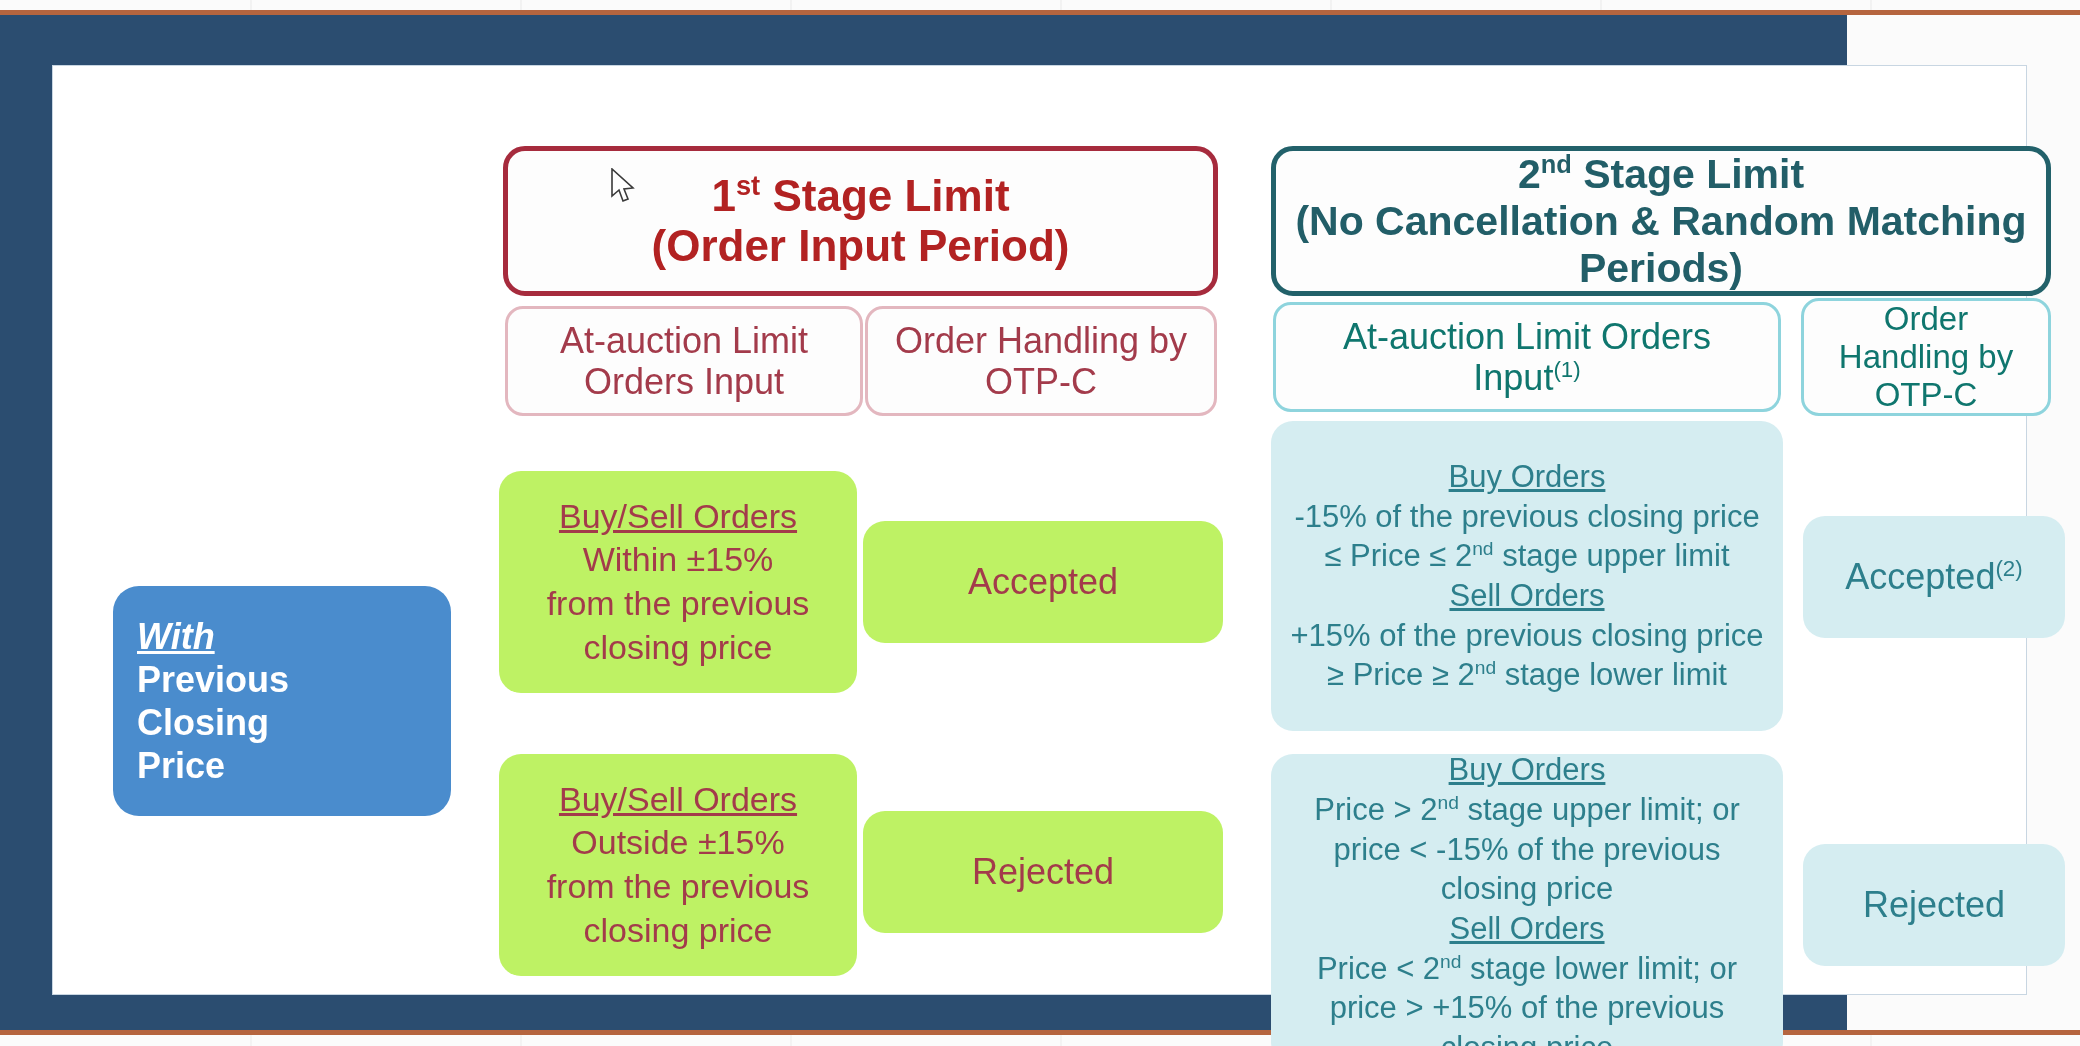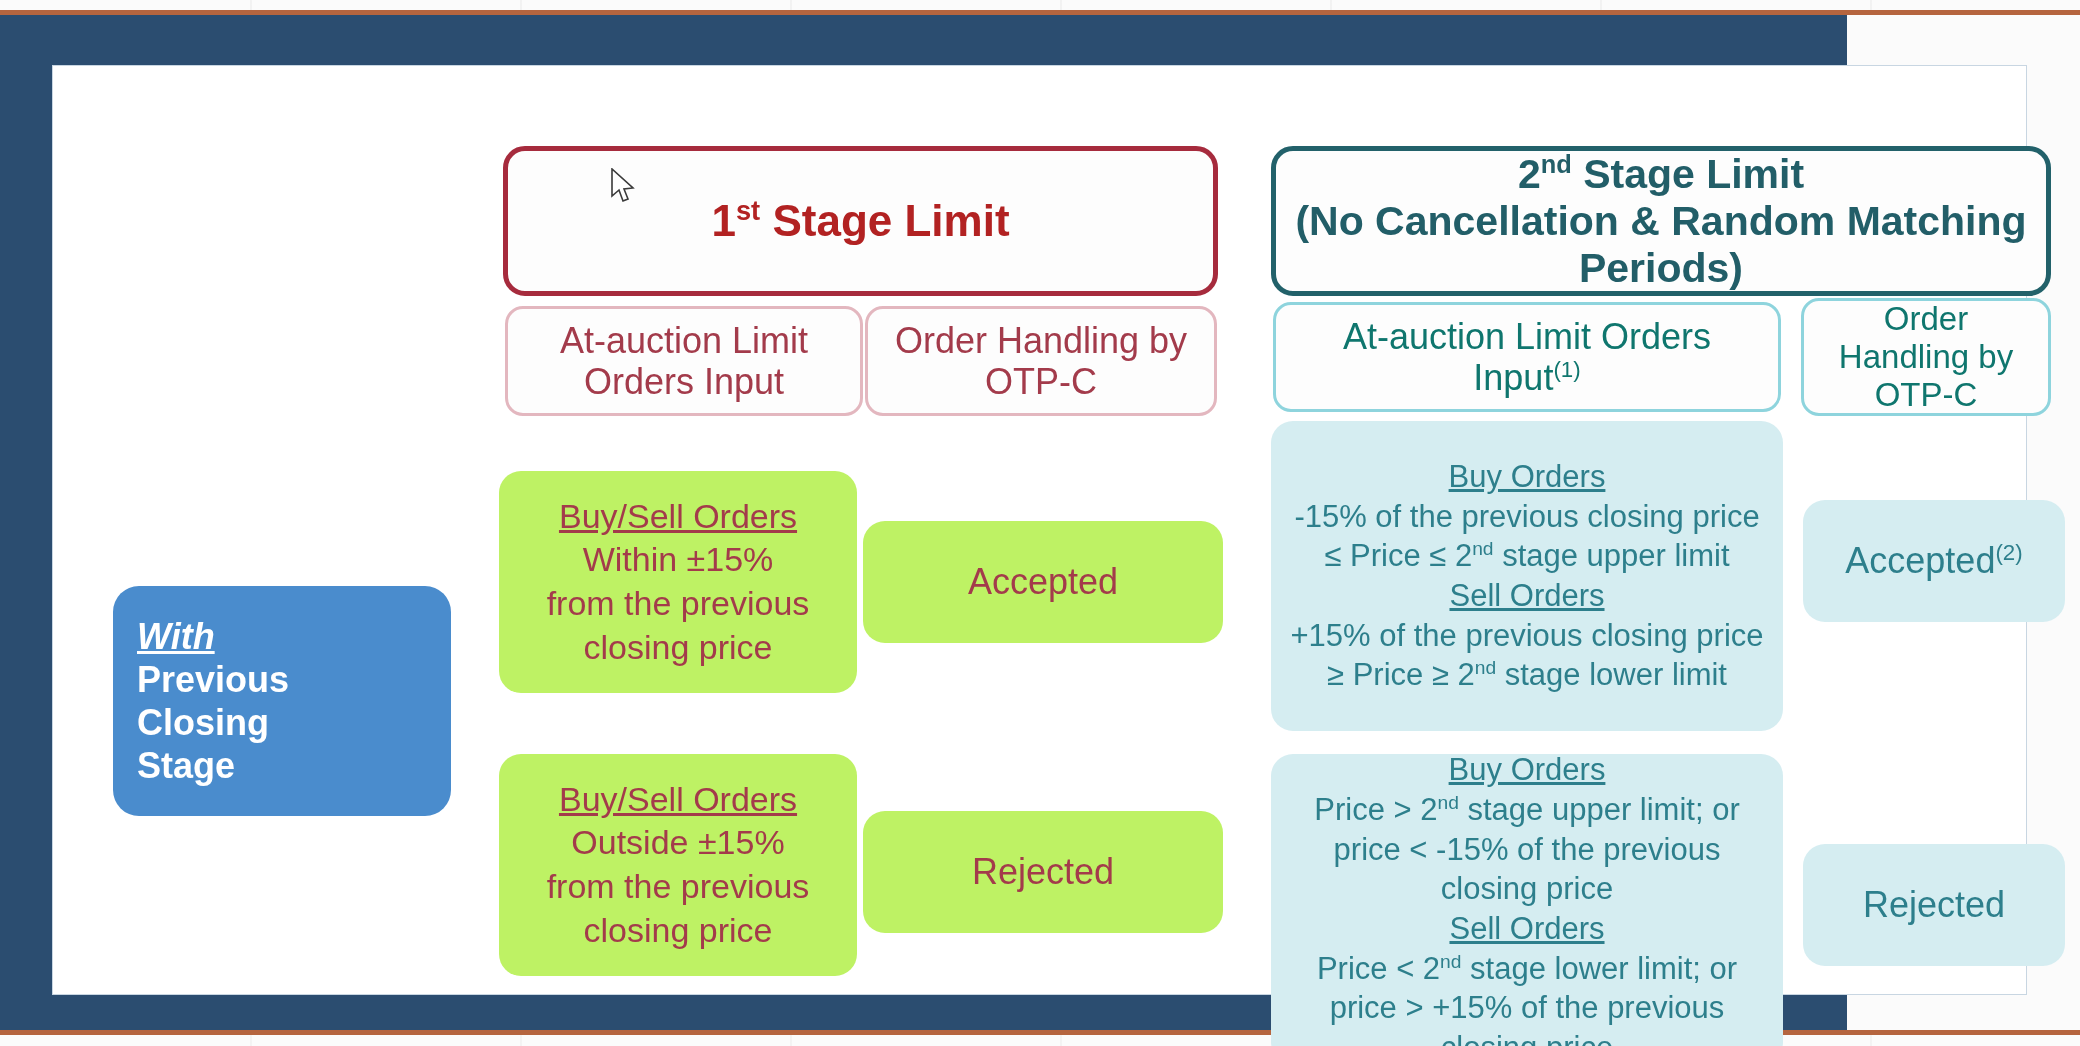--- a/index.html
+++ b/index.html
@@ -99,21 +99,21 @@
   #s-2b {left:1748px;top:232px; width:250px; height:118px; font-size:33px;}
 
   #blue {left:60px; top:520px; width:338px; height:230px; font-size:36px;}
 
   #c-1a {left:446px; top:405px; width:358px; height:222px; font-size:34px;}
   #c-1b {left:810px; top:455px; width:360px; height:122px; font-size:36px;}
   #c-1c {left:446px; top:688px; width:358px; height:222px; font-size:34px;}
   #c-1d {left:810px; top:745px; width:360px; height:122px; font-size:36px;}
 
   #c-2a {left:1218px;top:355px; width:512px; height:310px; font-size:31px;}
-  #c-2b {left:1750px;top:434px; width:262px; height:122px; font-size:36px;}
+  #c-2b {left:1750px;top:450px; width:262px; height:122px; font-size:36px;}
   #c-2c {left:1218px;top:688px; width:512px; height:310px; font-size:31px;}
   #c-2d {left:1750px;top:778px; width:262px; height:122px; font-size:36px;}
 
   .inner{padding:0 16px;}
 
   
   .cursor{position:absolute;left:610px;top:168px;width:26px;height:38px;pointer-events:none;}
 </style>
 </head>
 <body>
@@ -124,20 +124,21 @@
 <div class="rule-bottom"></div>
 
 <div class="frame">
   <div class="card">
 
     <div class="hdr hdr-red" id="h-first">
       <div class="t1">
         <span>1<sup>st</sup></span>
         <span> Stage Limit</span>
         <br>
+        <span>(Order Input Period)</span>
       </div>
     </div>
 
     <div class="hdr hdr-teal" id="h-second">
       <div class="t1">
         <span>2<sup>nd</sup></span>
         <span> Stage Limit</span>
         <br>
         <span>(No Cancellation &amp; Random Matching Periods)</span>
       </div>
@@ -154,21 +155,21 @@
       <span class="inner">At-auction Limit Orders Input<sup>(1)</sup></span>
     </div>
     <div class="sub sub-teal" id="s-2b">
       <span class="inner">Order Handling by OTP-C</span>
     </div>
 
     <div class="blue-box" id="blue">
       <div class="u">With</div>
       <div>Previous</div>
       <div>Closing</div>
-      <div>Stage</div>
+      <div>Price</div>
     </div>
 
     <div class="cell cell-pink" id="c-1a">
       <div class="inner">
         <span class="ul">Buy/Sell Orders</span><br>
         <span class="bold">Within</span>
         <span>±15%</span><br>
         <span>from the previous closing price</span>
       </div>
     </div>

